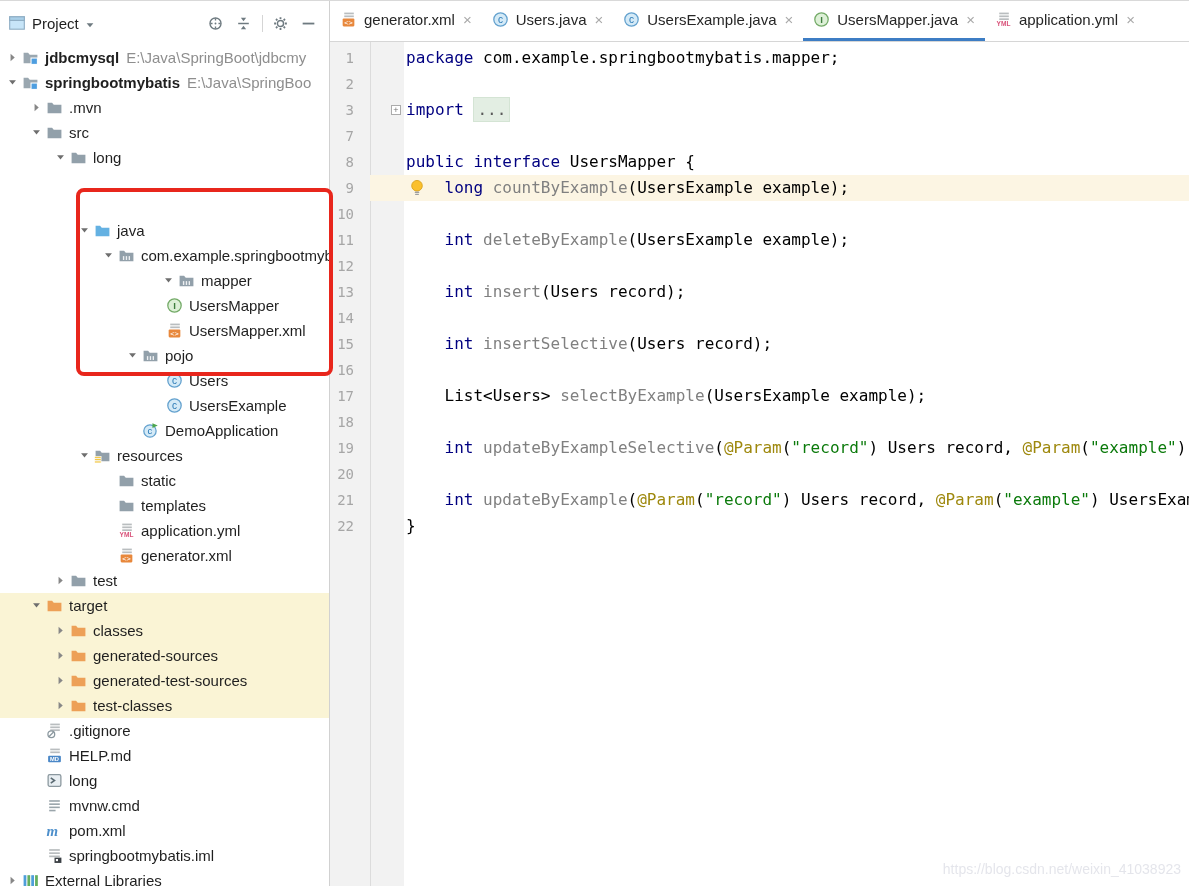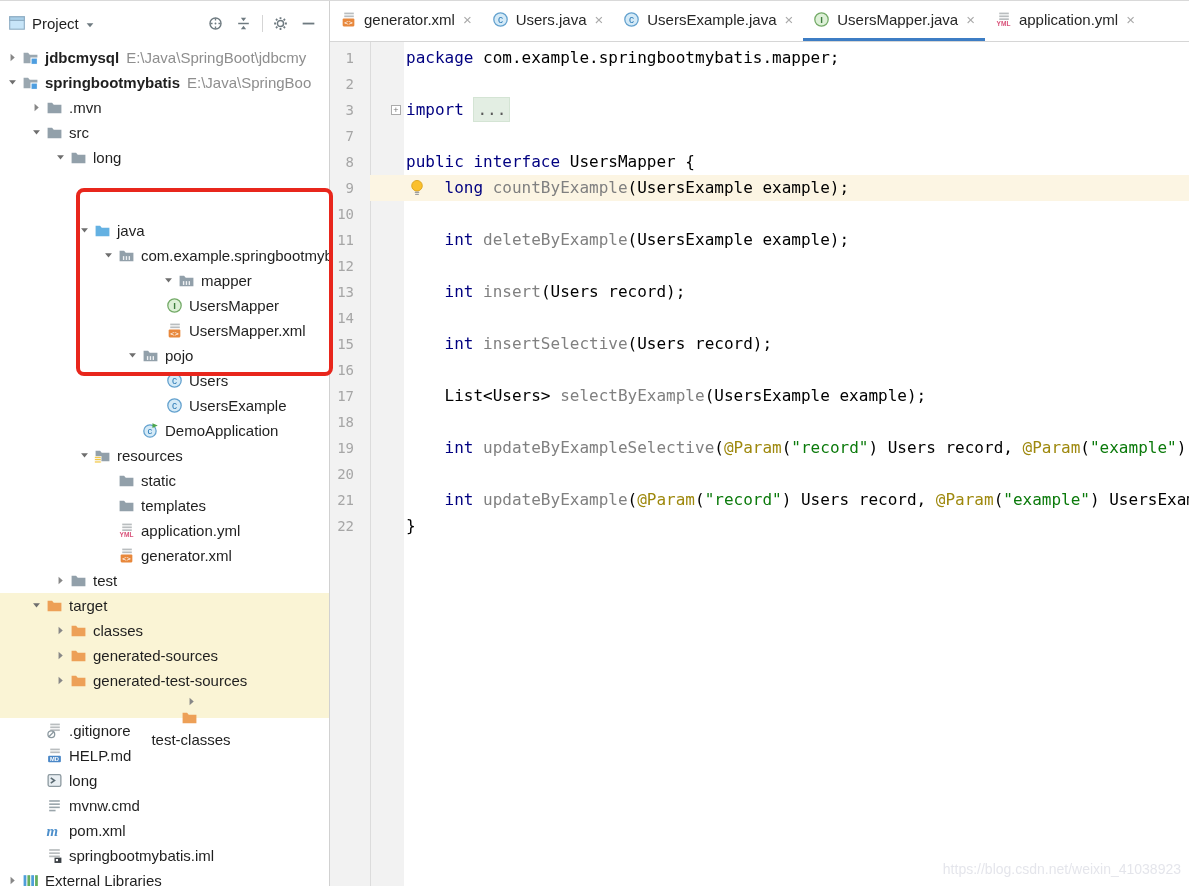--- a/index.html
+++ b/index.html
@@ -432,21 +432,21 @@
             <path d="M5.6 3.4l5.2 4.6-5.2 4.6z" fill="#878787"></path>
           </svg>
         </span>
         <span class="tico">
           <svg viewBox="0 0 16 16">
             <path d="M1.5 3.5h4.2l1.6 2H14.5v8H1.5z" fill="#EDA057"></path>
           </svg>
         </span>
         <span class="tlabel">generated-test-sources</span>
       </div>
-      <div class="trow hl" style="padding-left: 52px; flex-direction: column;">
+      <div class="trow hl" style="padding-left: 52px;">
         <span class="arr">
           <svg viewBox="0 0 16 16">
             <path d="M5.6 3.4l5.2 4.6-5.2 4.6z" fill="#878787"></path>
           </svg>
         </span>
         <span class="tico">
           <svg viewBox="0 0 16 16">
             <path d="M1.5 3.5h4.2l1.6 2H14.5v8H1.5z" fill="#EDA057"></path>
           </svg>
         </span>

